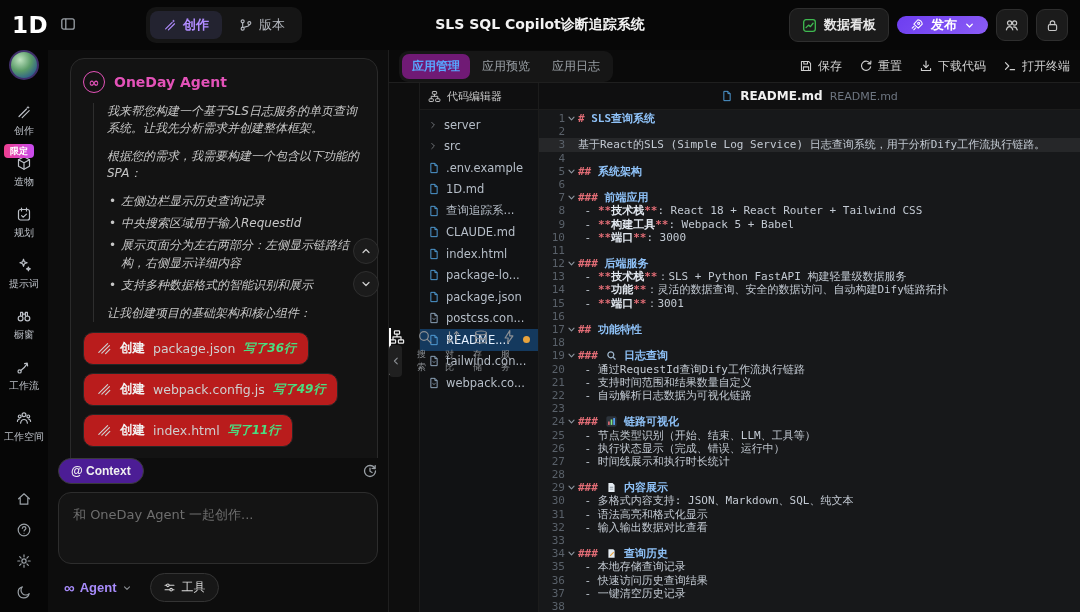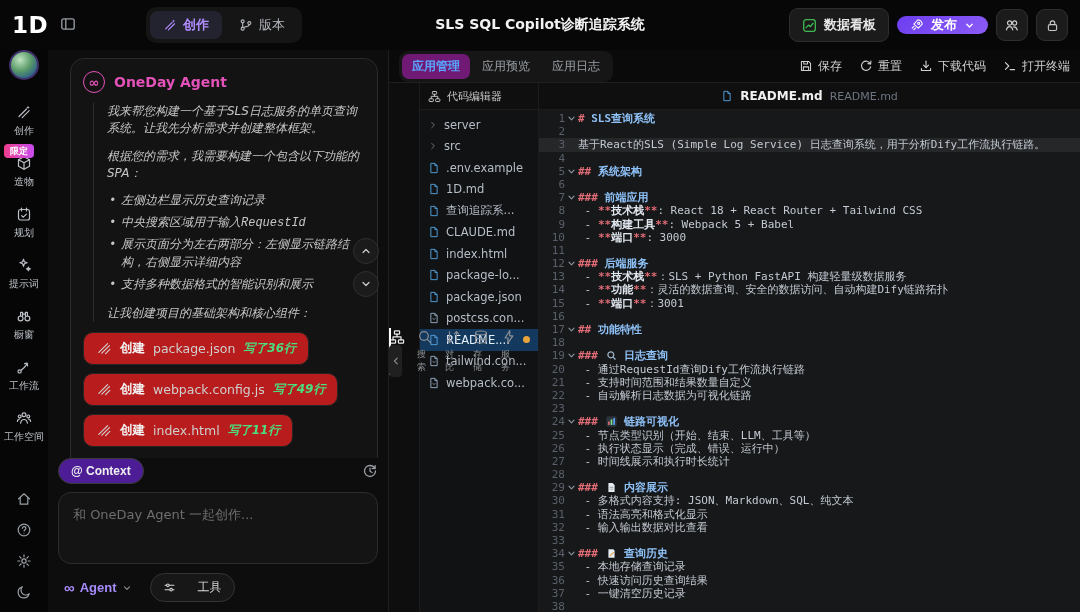--- a/index.html
+++ b/index.html
@@ -33,41 +33,41 @@
 
   
   .chat{position:absolute;left:48px;top:50px;bottom:0;width:340px;background:#0d0d0d;}
   .chat-card{position:absolute;left:22px;right:10px;top:8px;bottom:134px;background:#131313;border:1px solid #2a2a2a;border-radius:14px;padding:12px 12px 0 12px;overflow:hidden;box-sizing:border-box;}
   .agent-head{display:flex;align-items:center;gap:9px;margin-bottom:10px;}
   .agent-ic{width:22px;height:22px;border-radius:50%;border:1.5px solid #e352b8;color:#e352b8;display:flex;align-items:center;justify-content:center;font-size:13px;font-weight:bold;box-sizing:border-box;}
   .agent-name{color:#e352b8;font-weight:bold;font-size:14px;}
   .msg{border-left:1px solid #2e2e2e;margin-left:10px;padding-left:13px;font-style:italic;color:#c6c6c6;font-size:12px;line-height:1.45;}
   .msg p{margin:0 0 10px;}
   .msg ul{margin:0 0 10px;padding:0;list-style:none;}
-  .msg li{position:relative;padding-left:14px;margin-bottom:5px;font-family:Liberation Mono, monospace;}
+  .msg li{position:relative;padding-left:14px;margin-bottom:5px;}
   .msg li::before{content:"•";position:absolute;left:2px;top:0;color:#c6c6c6;}
   .tasks{margin-top:4px;display:flex;flex-direction:column;gap:8px;align-items:flex-start;}
   .task{display:flex;align-items:center;gap:8px;background:#b91c1c;border:1px solid #262626;border-radius:10px;padding:7px 12px;font-size:12.5px;cursor:pointer;white-space:nowrap;color:#cfcfcf;}
   .task.plan{background:#202020;border-color:#3a3a3a;}
   .task .verb{color:#f2f2f2;font-weight:bold;}
   .task .status{color:#4ade80;font-style:italic;font-weight:bold;font-size:12px;}
   .scrolls{position:absolute;right:9px;top:188px;display:flex;flex-direction:column;gap:7px;z-index:3;}
   .scroll-btn{width:26px;height:26px;border-radius:50%;background:#1b1b1b;border:1px solid #2f2f2f;color:#cfcfcf;display:flex;align-items:center;justify-content:center;cursor:pointer;}
   .chat-bottom{position:absolute;left:10px;right:10px;bottom:10px;background:#0d0d0d;}
   .ctx-row{display:flex;align-items:center;justify-content:space-between;margin-bottom:8px;}
   .ctx-pill{background:#4c1d95;border:1px solid #3a3a3a;border-radius:14px;padding:5px 12px;color:#f0f0f0;font-size:12px;font-weight:bold;cursor:pointer;}
   .hist{color:#9aa0a6;cursor:pointer;}
   .input-box{background:#141414;border:1px solid #2d2d2d;border-radius:13px;height:48px;padding:11px 12px;box-sizing:content-box;}
   .input-box textarea{width:100%;height:100%;background:transparent;border:none;outline:none;resize:none;color:#e8e8e8;font-size:13px;font-family:inherit;}
   .input-box textarea::placeholder{color:#6e6e6e;}
   .chat-foot{display:flex;align-items:center;gap:12px;margin-top:9px;}
   .agent-sel{display:flex;align-items:center;gap:5px;color:#a78bfa;font-weight:bold;font-size:13px;cursor:pointer;}
   .agent-sel .infty{font-size:15px;line-height:1;}
   .agent-sel .chev{color:#8b8f94;}
-  .tools-pill{display:flex;align-items:center;gap:22px;border:1px solid #343434;border-radius:15px;padding:5px 12px;color:#d6d6d6;font-size:12px;background:#171717;cursor:pointer;}
+  .tools-pill{display:flex;align-items:center;gap:6px;border:1px solid #343434;border-radius:15px;padding:5px 12px;color:#d6d6d6;font-size:12px;background:#171717;cursor:pointer;}
 
   
   .work{position:absolute;left:388px;top:50px;right:0;bottom:0;background:#0d0d0d;border-left:1px solid #1f1f1f;box-sizing:border-box;}
   .work-header{height:32px;display:flex;align-items:center;padding:0 10px;border-bottom:1px solid #1f1f1f;background:#0a0a0a;}
   .wtabs{display:flex;background:#161616;border-radius:9px;padding:3px;gap:2px;}
   .wtab{padding:4px 10px;border-radius:7px;font-size:12px;color:#9aa0a6;background:none;border:none;cursor:pointer;}
   .wtab.active{background:#701a75;color:#58a6ff;font-weight:bold;}
   .wtools{margin-left:auto;display:flex;gap:17px;}
   .wtool{display:flex;align-items:center;gap:5px;color:#d0d0d0;font-size:12px;cursor:pointer;}
   .work-body{position:absolute;top:33px;left:0;right:0;bottom:0;display:flex;}

